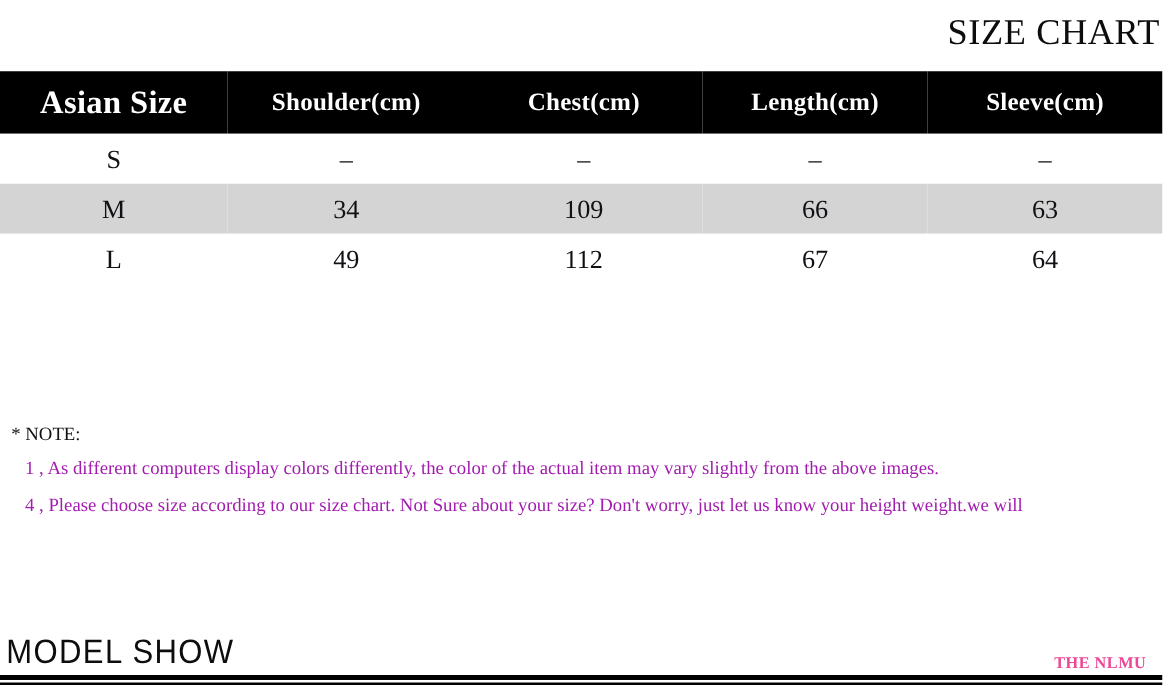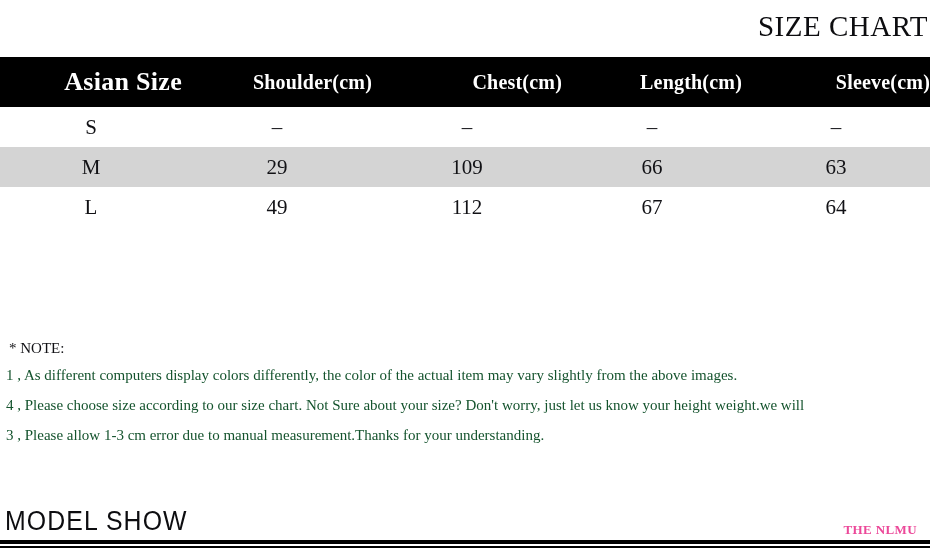--- a/index.html
+++ b/index.html
@@ -55,21 +55,20 @@
     height: 50px;
   }
   .header-row th {
     color: #ffffff;
     font-family: "Liberation Serif", "DejaVu Serif", serif;
     font-weight: 700;
     font-size: 20px;
     height: 50px;
     line-height: 50px;
     letter-spacing: 0.2px;
-    text-align: right;
   }
   .header-row th.col-size {
     font-size: 26px;
     letter-spacing: 0.3px;
   }
 
   .data-row {
     height: 40px;
   }
   .data-row td {
@@ -107,24 +106,24 @@
   .note-heading {
     font-family: "Liberation Serif", "DejaVu Serif", serif;
     font-size: 15px;
     padding-left: 9px;
     line-height: 24px;
     color: #111115;
   }
   .note-line {
     font-family: "Liberation Serif", "DejaVu Serif", serif;
     font-size: 15px;
-    padding-left: 6px;
+    padding-left: 20px;
     padding-right: 20px;
     line-height: 30px;
-    color: #14532d;
+    color: #a21caf;
     white-space: nowrap;
   }
   .note-line.wrap-cont {
     line-height: 30px;
     white-space: nowrap;
   }
 
   
   .model-show {
     position: absolute;
@@ -192,40 +191,39 @@
   <tbody>
     <tr class="data-row row-plain">
       <td class="cell-size">S</td>
       <td>–</td>
       <td>–</td>
       <td>–</td>
       <td>–</td>
     </tr>
     <tr class="data-row row-shaded">
       <td class="cell-size">M</td>
-      <td>29</td>
+      <td>34</td>
       <td>109</td>
       <td>66</td>
       <td>63</td>
     </tr>
     <tr class="data-row row-plain">
       <td class="cell-size">L</td>
       <td>49</td>
       <td>112</td>
       <td>67</td>
       <td>64</td>
     </tr>
   </tbody>
 </table>
 
 <div class="notes">
   <div class="note-heading">* NOTE:</div>
   <div class="note-line">1 , As different computers display colors differently, the color of the actual item may vary slightly from the above images.</div>
   <div class="note-line">4 , Please choose size according to our size chart. Not Sure about your size? Don't worry, just let us know your height weight.we will</div>
-  <div class="note-line">3 , Please allow 1-3 cm error due to manual measurement.Thanks for your understanding.</div>
 </div>
 
 <div class="model-show">MODEL SHOW</div>
 
 <div class="watermark">THE NLMU</div>
 
 <div class="footer-rule"></div>
 <div class="footer-rule-thin"></div>
 
 </body></html>

